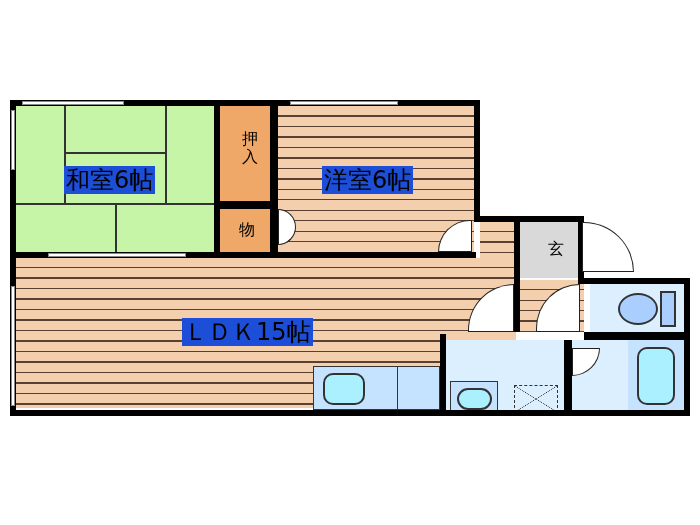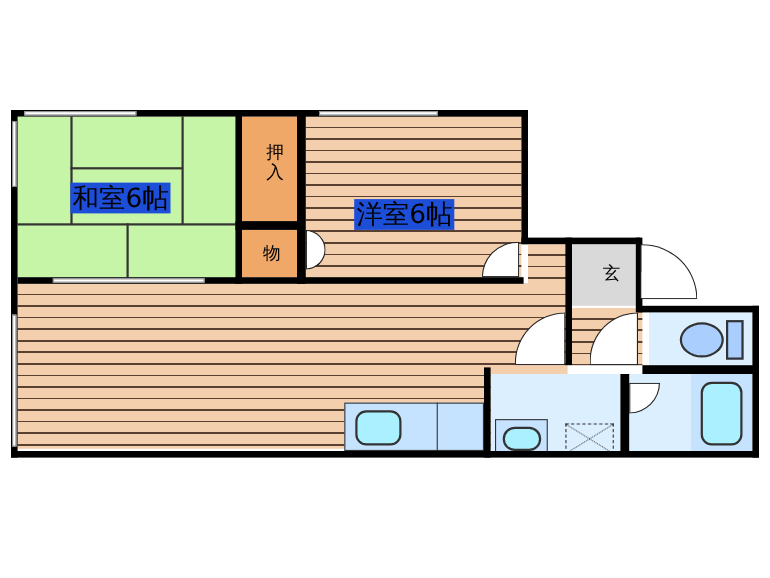--- a/index.html
+++ b/index.html
@@ -31,24 +31,25 @@
   <div class="line" style="left:16px;top:203px;width:198px;height:1.5px;"></div>
   <div class="line" style="left:115px;top:203px;width:1.5px;height:49px;"></div>
   <div class="label" style="left:64px;top:166px;">和室6帖</div>
 
   <div class="abs closet" style="left:220px;top:106px;width:50px;height:95px;"></div>
   <div class="label small" style="left:236px;top:130px;width:20px;white-space:normal;text-align:right;">押入</div>
   <div class="abs closet" style="left:220px;top:209px;width:50px;height:43px;"></div>
   <div class="label small" style="left:237px;top:221px;">物</div>
 
   <div class="abs floor" style="left:278px;top:106px;width:196px;height:146px;"></div>
-  <div class="label" style="left:322px;top:166px;margin-top:15px;">洋室6帖</div>
+  <div class="label" style="left:322px;top:166px;">洋室6帖</div>
 
   <div class="abs floor" style="left:16px;top:258px;width:500px;height:150px;"></div>
   <div class="abs floor" style="left:480px;top:222px;width:36px;height:40px;"></div>
+  <div class="label" style="left:182px;top:318px;">ＬＤＫ15帖</div>
 
   <div class="abs wet2" style="left:313px;top:366px;width:127px;height:44px;border:1px solid #333;"></div>
   <div class="line" style="left:397px;top:366px;width:1px;height:44px;"></div>
   <div class="fixture" style="left:323px;top:373px;width:42px;height:32px;"></div>
 
   <div class="abs entry" style="left:520px;top:222px;width:58px;height:56px;"></div>
   <div class="label small" style="left:546px;top:240px;">玄</div>
   <div class="abs floor" style="left:520px;top:280px;width:64px;height:52px;"></div>
 
   <div class="abs wet" style="left:590px;top:284px;width:94px;height:48px;"></div>

